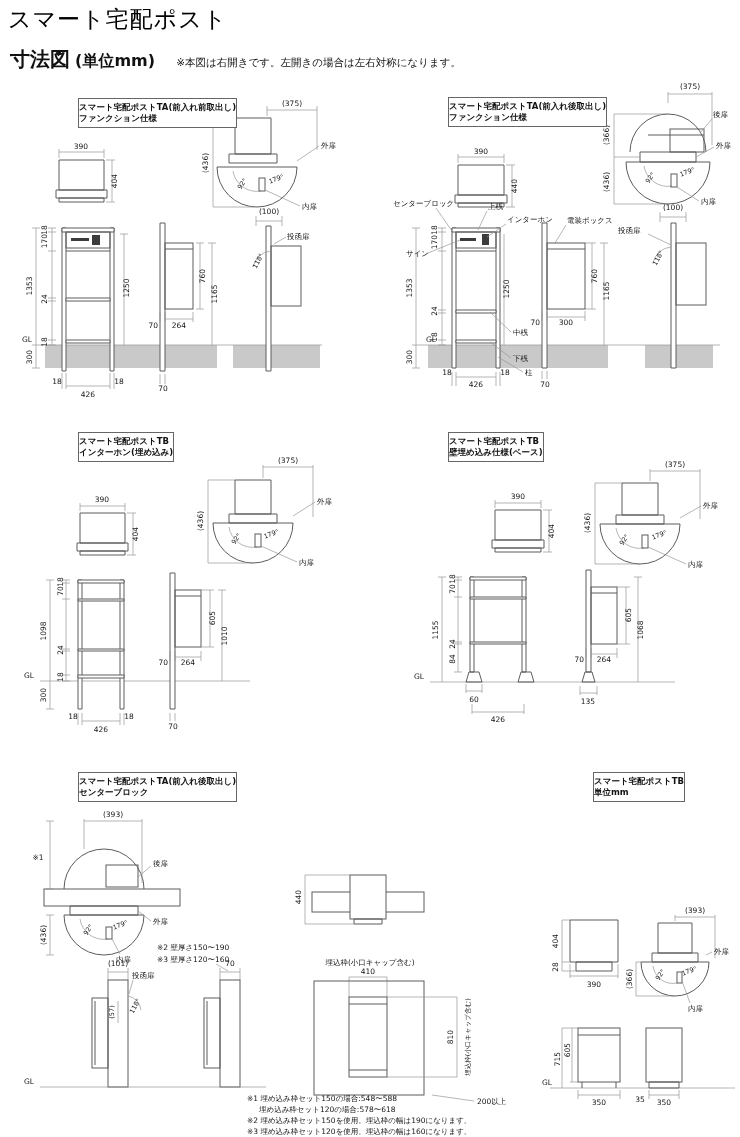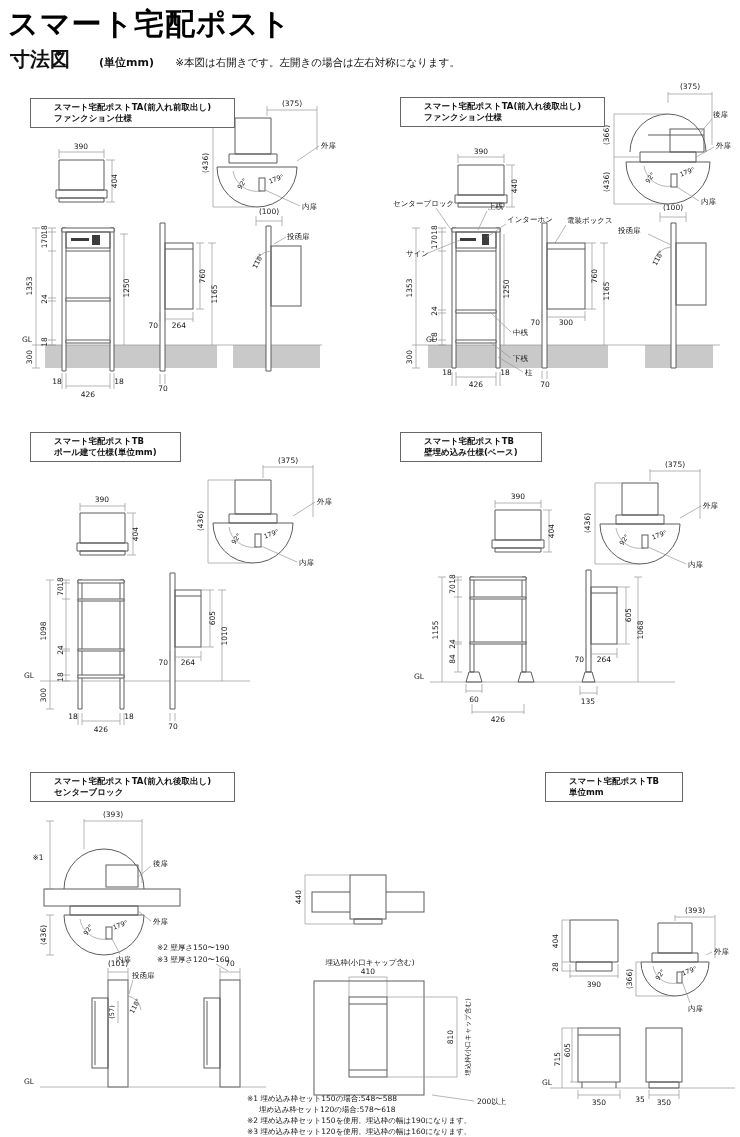--- a/index.html
+++ b/index.html
@@ -1,23 +1,23 @@
 <!DOCTYPE html>
 <html><head>
 <meta charset="utf-8">
 <style>
   html,body{margin:0;padding:0;background:#fff;}
   body{width:740px;height:1137px;position:relative;font-family:"DejaVu Sans","Liberation Sans",sans-serif;color:#111;overflow:hidden;}
-  .title{position:absolute;left:8px;top:4px;font-size:30px;font-weight:bold;letter-spacing:1px;color:#000;}
+  .title{position:absolute;left:8px;top:4px;font-size:23px;font-weight:normal;letter-spacing:1px;color:#000;}
   .subrow{position:absolute;left:10px;top:46px;white-space:nowrap;}
   .sub1{font-size:20px;font-weight:bold;}
-  .sub2{font-size:11px;font-weight:bold;margin-left:24px;}
+  .sub2{font-size:16px;font-weight:bold;}
   .sub3{font-size:10.5px;font-weight:normal;margin-left:16px;}
   .panel{position:absolute;}
-  .pbox{position:absolute;border:1px solid #666;background:#fff;padding:3px 23px;font-size:8.5px;font-weight:bold;line-height:1.3;color:#111;white-space:nowrap;z-index:2;}
+  .pbox{position:absolute;border:1px solid #666;background:#fff;padding:3px 0;font-size:8.5px;font-weight:bold;line-height:1.3;color:#111;white-space:nowrap;z-index:2;margin-left:48px;}
   .pbox span{display:block;}
   svg{position:absolute;left:0;top:0;overflow:visible;}
   text{font-size:7.5px;fill:#151515;}
   .t6{font-size:6.5px;}
   .s{stroke:#5c5c5c;fill:#fff;stroke-width:1;}
   .sn{stroke:#5c5c5c;fill:none;stroke-width:1;}
   .t{stroke:#979797;fill:none;stroke-width:0.7;}
   .dk{fill:#3c3c3c;stroke:none;}
   .g{fill:#c9c9c9;stroke:none;}
 </style>
@@ -221,21 +221,21 @@
       <text class="t6" transform="rotate(-62 270,184)" x="270" y="184" text-anchor="middle">118°</text>
       <path class="t" d="M281,170L258,159"></path>
       <text x="228" y="158">投函扉</text>
     </g>
   </svg>
 </div>
 
 <div class="panel" style="left:20px;top:425px;width:365px;height:310px;">
   <div class="pbox" style="left:10px;top:7px;">
     <span>スマート宅配ポストTB</span>
-    <span>ポール建て仕様(単位mm)</span>
+    <span>インターホン(埋め込み)</span>
   </div>
   <svg width="365" height="310" viewBox="0 0 365 310">
     <g>
       <path class="sn" d="M60,88h45v30h-45z M57,118h51v8h-51z M60,126h45v4h-45z"></path>
       <path class="t" d="M60,86v-8 M105,86v-8 M60,81h45"></path>
       <text x="82" y="77" text-anchor="middle">390</text>
       <path class="t" d="M107,88h9 M107,130h9 M113,88v42"></path>
       <text transform="rotate(-90 118,109)" x="118" y="109" text-anchor="middle">404</text>
     </g>
     <g>

